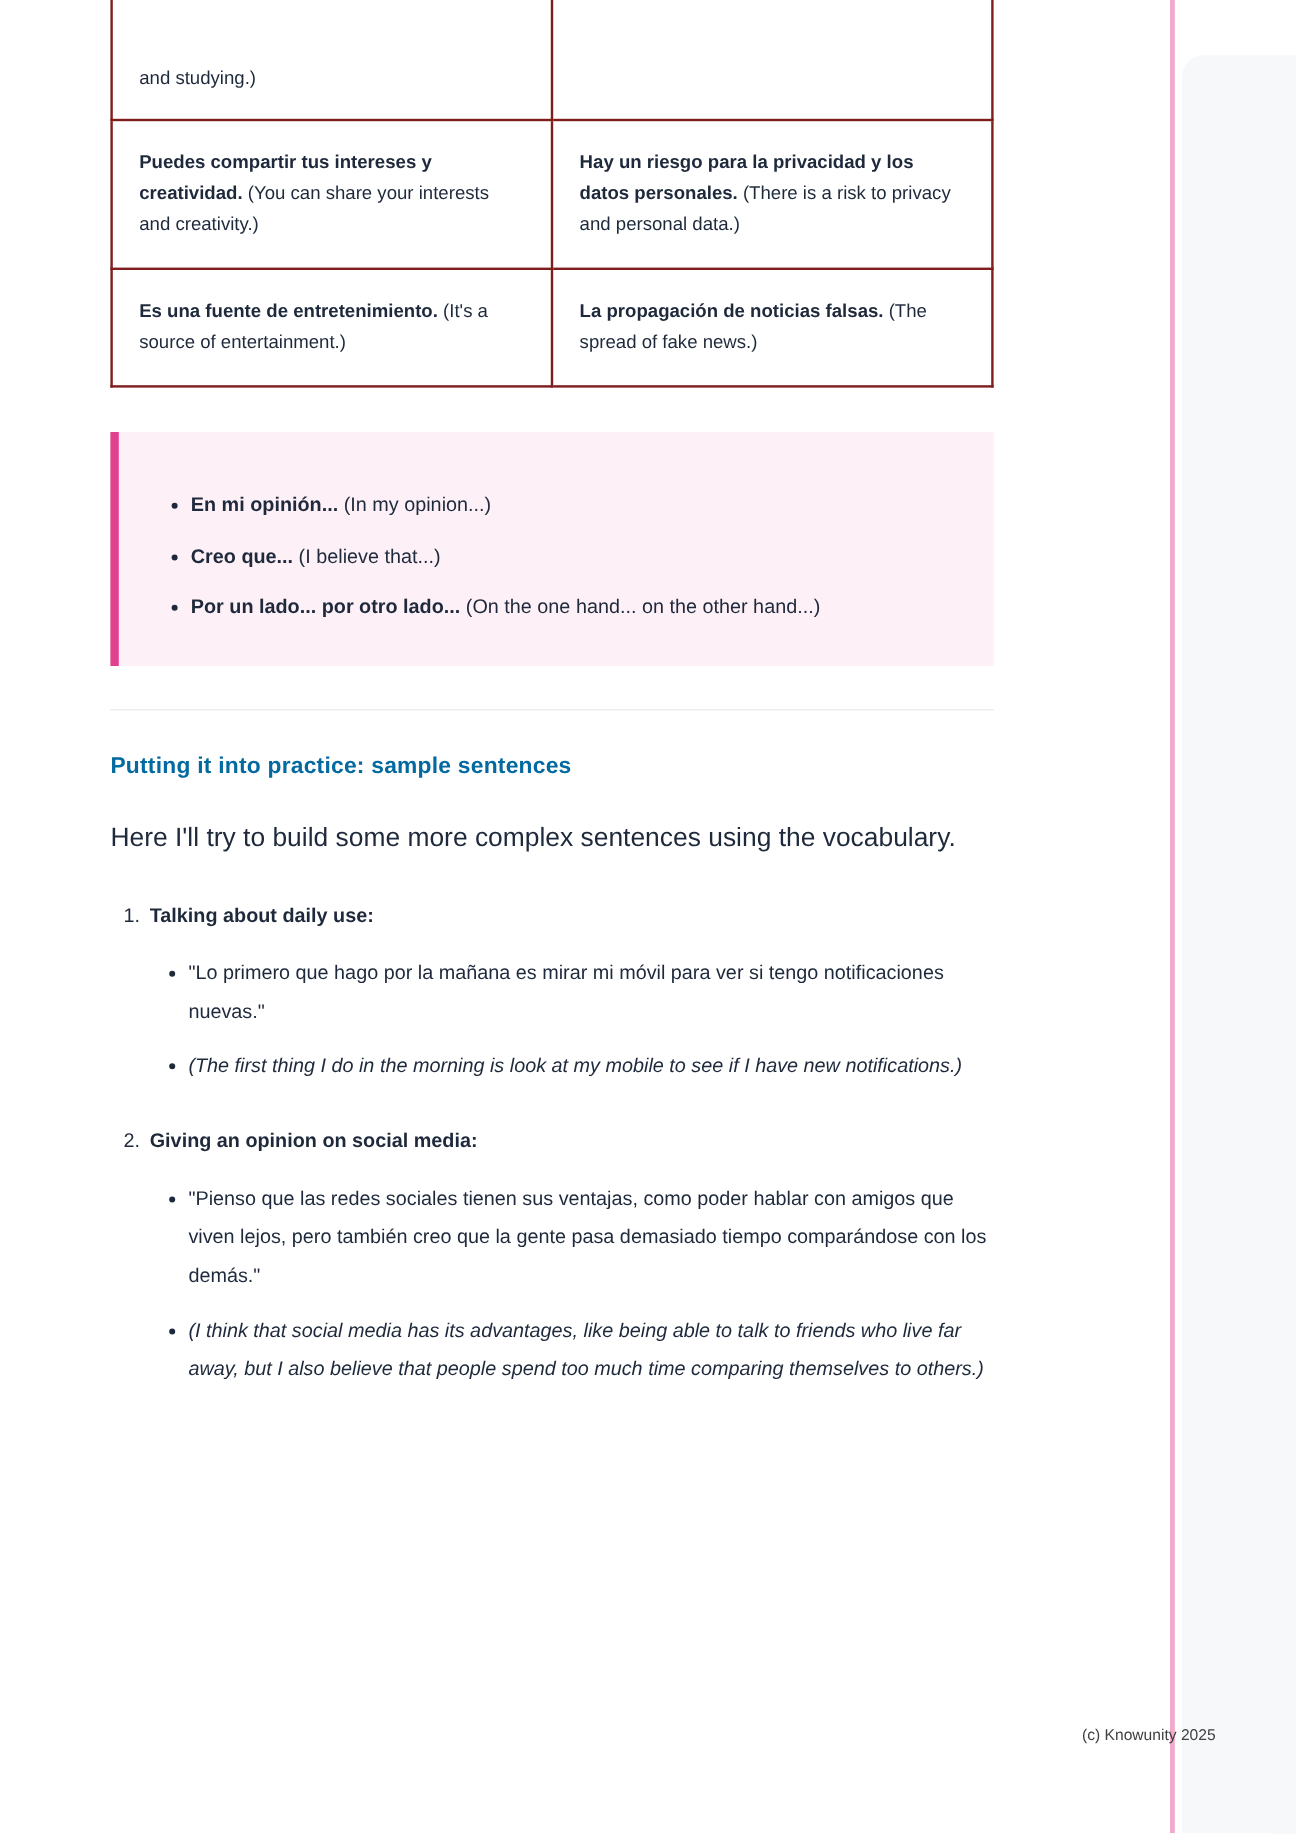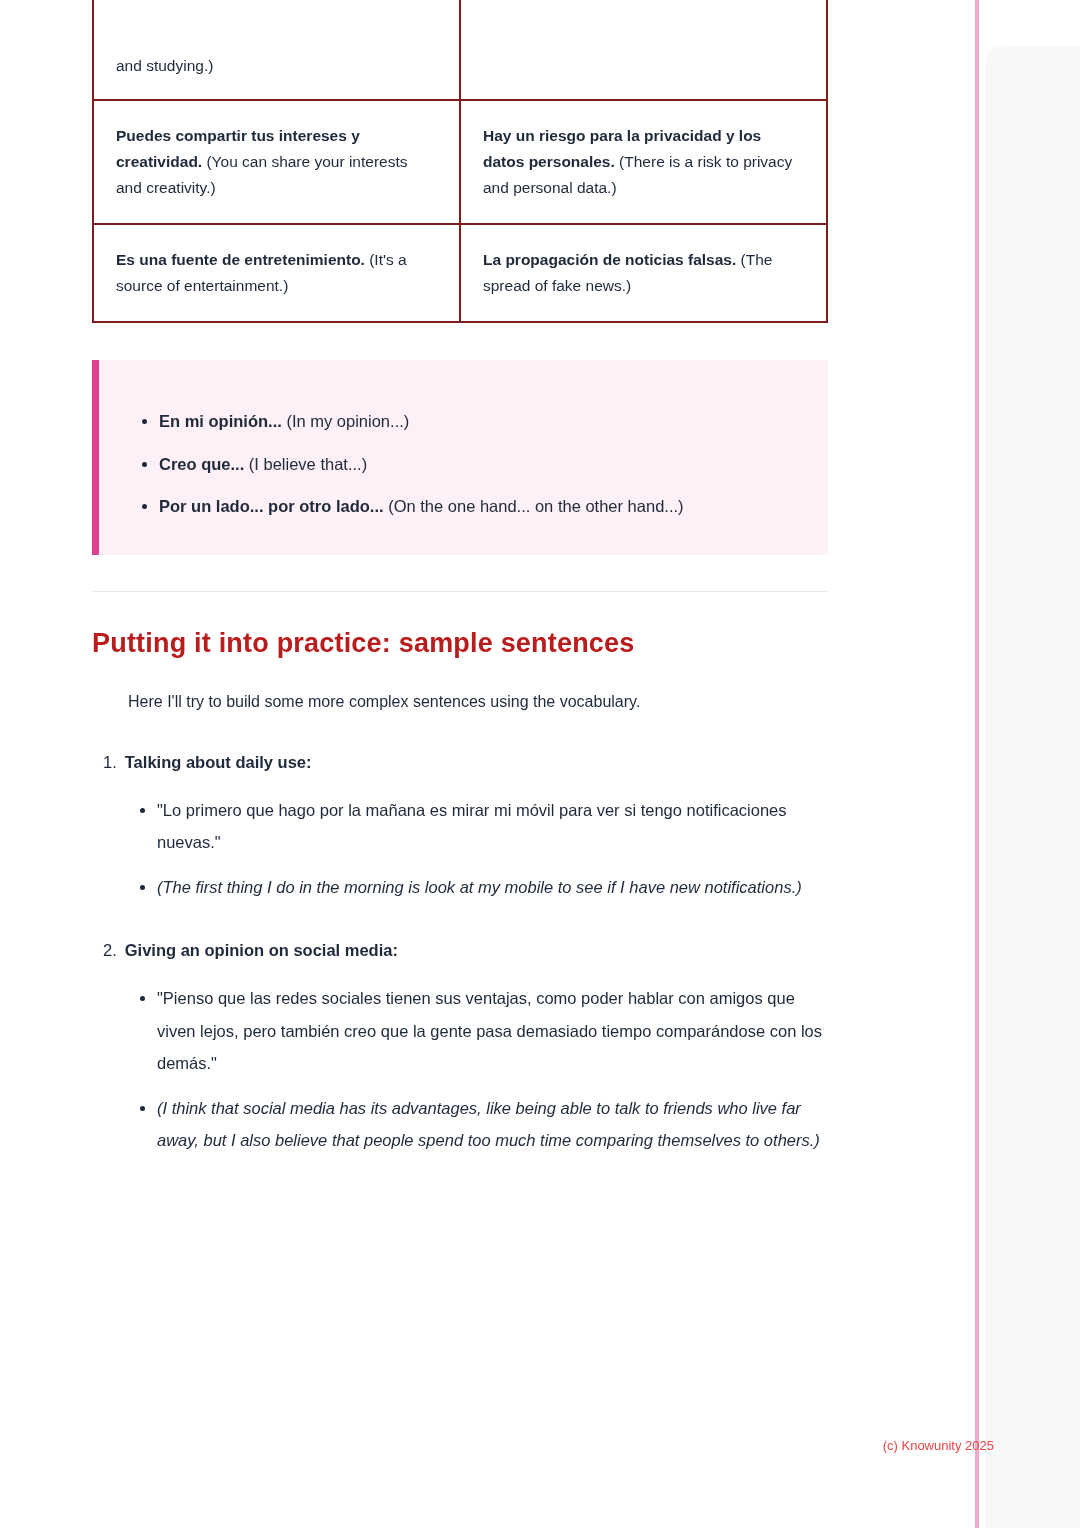--- a/index.html
+++ b/index.html
@@ -77,31 +77,30 @@
   .callout li strong { font-weight: bold; }
 
   .divider {
     border: none;
     border-top: 1px solid #e6e8ec;
     margin-top: 36px;
   }
 
   .section-heading {
     margin-top: 36px;
-    font-size: 27px;
+    font-size: 19px;
     font-weight: bold;
-    color: #b91c1c;
+    color: #0369a1;
     letter-spacing: 0.2px;
   }
 
   .intro {
     margin-top: 30px;
-    font-size: 16px;
+    font-size: 22px;
     line-height: 1.6;
-    margin-left: 36px;
   }
 
   .num-list { margin-top: 34px; }
   .num-item { margin-top: 38px; }
   .num-item:first-child { margin-top: 0; }
   .num-row {
     padding-left: 11px;
     font-size: 16.5px;
     margin-top: 38px;
   }
@@ -113,23 +112,23 @@
     font-size: 16.5px;
     line-height: 1.95;
   }
   .item-bullets li { margin-top: 13px; }
   .item-bullets li:first-child { margin-top: 0; }
   .item-bullets li.trans { font-style: italic; }
 
   .footer-copy {
     position: absolute;
     top: 1438px;
-    right: 86px;
+    right: 67px;
     font-size: 13px;
-    color: #ef4444;
+    color: #404040;
     white-space: nowrap;
   }
 </style>
 </head>
 <body>
 
 <div class="page">
 
   <div class="right-line"></div>
   <div class="right-panel"></div>

